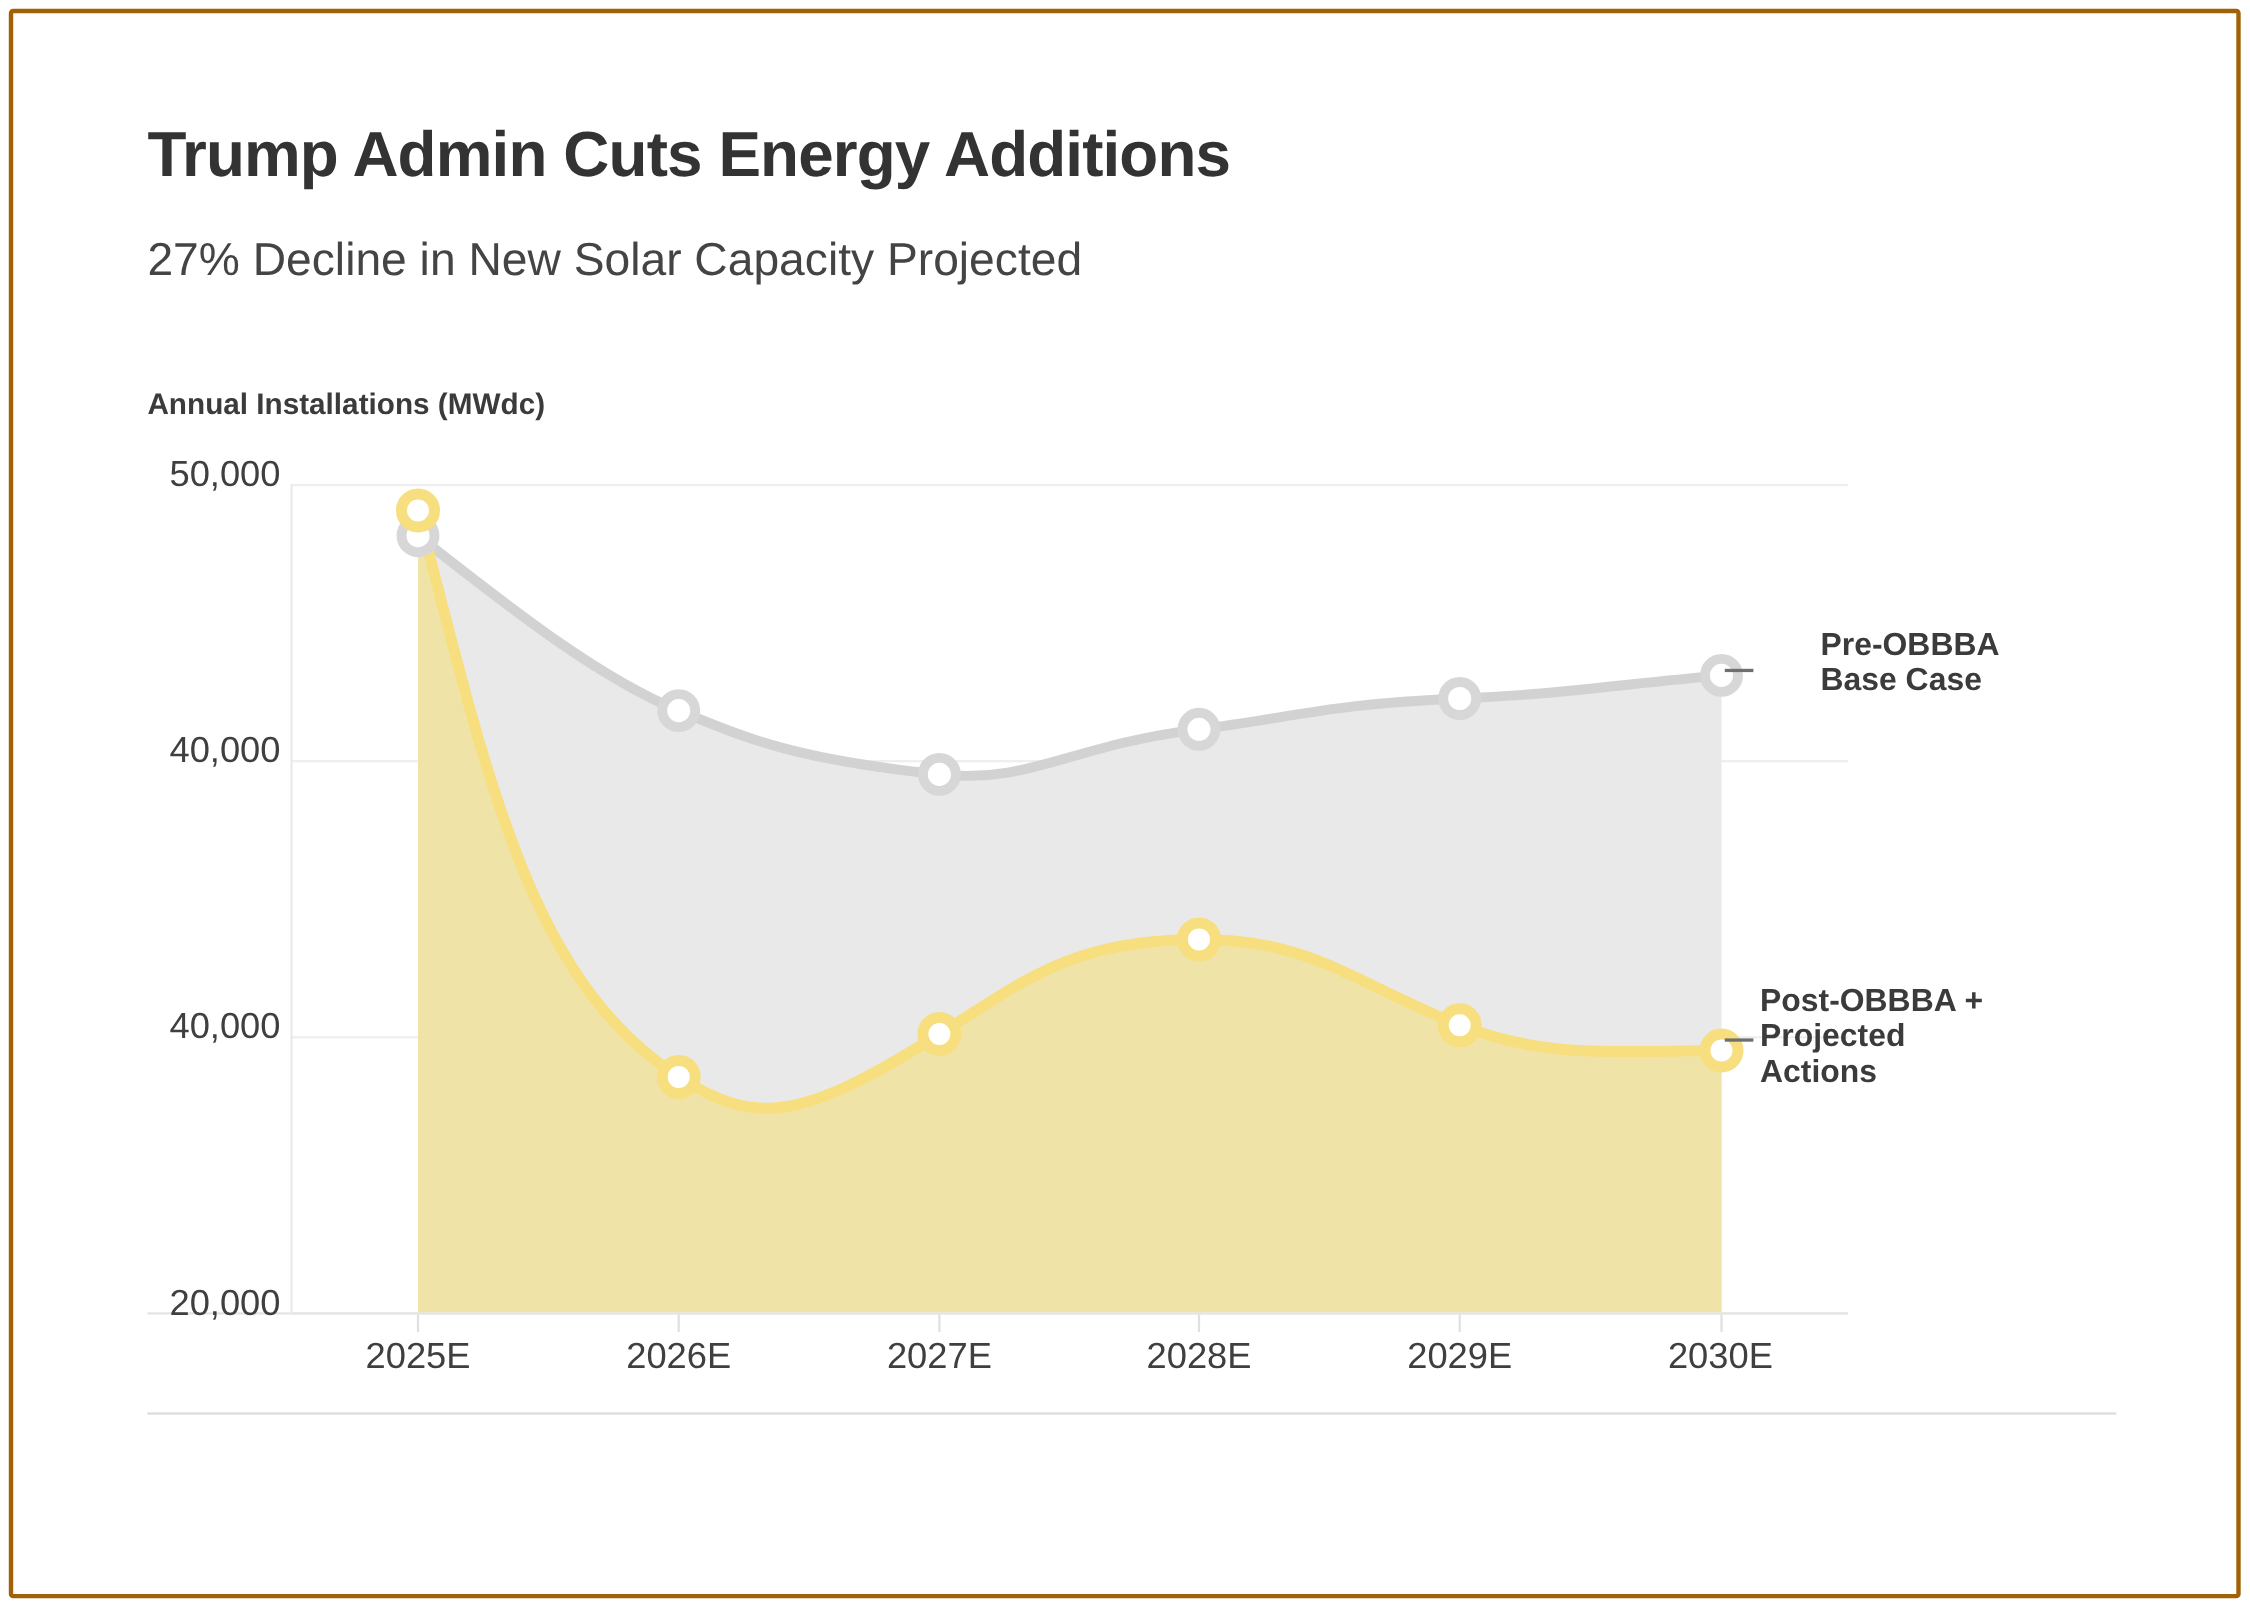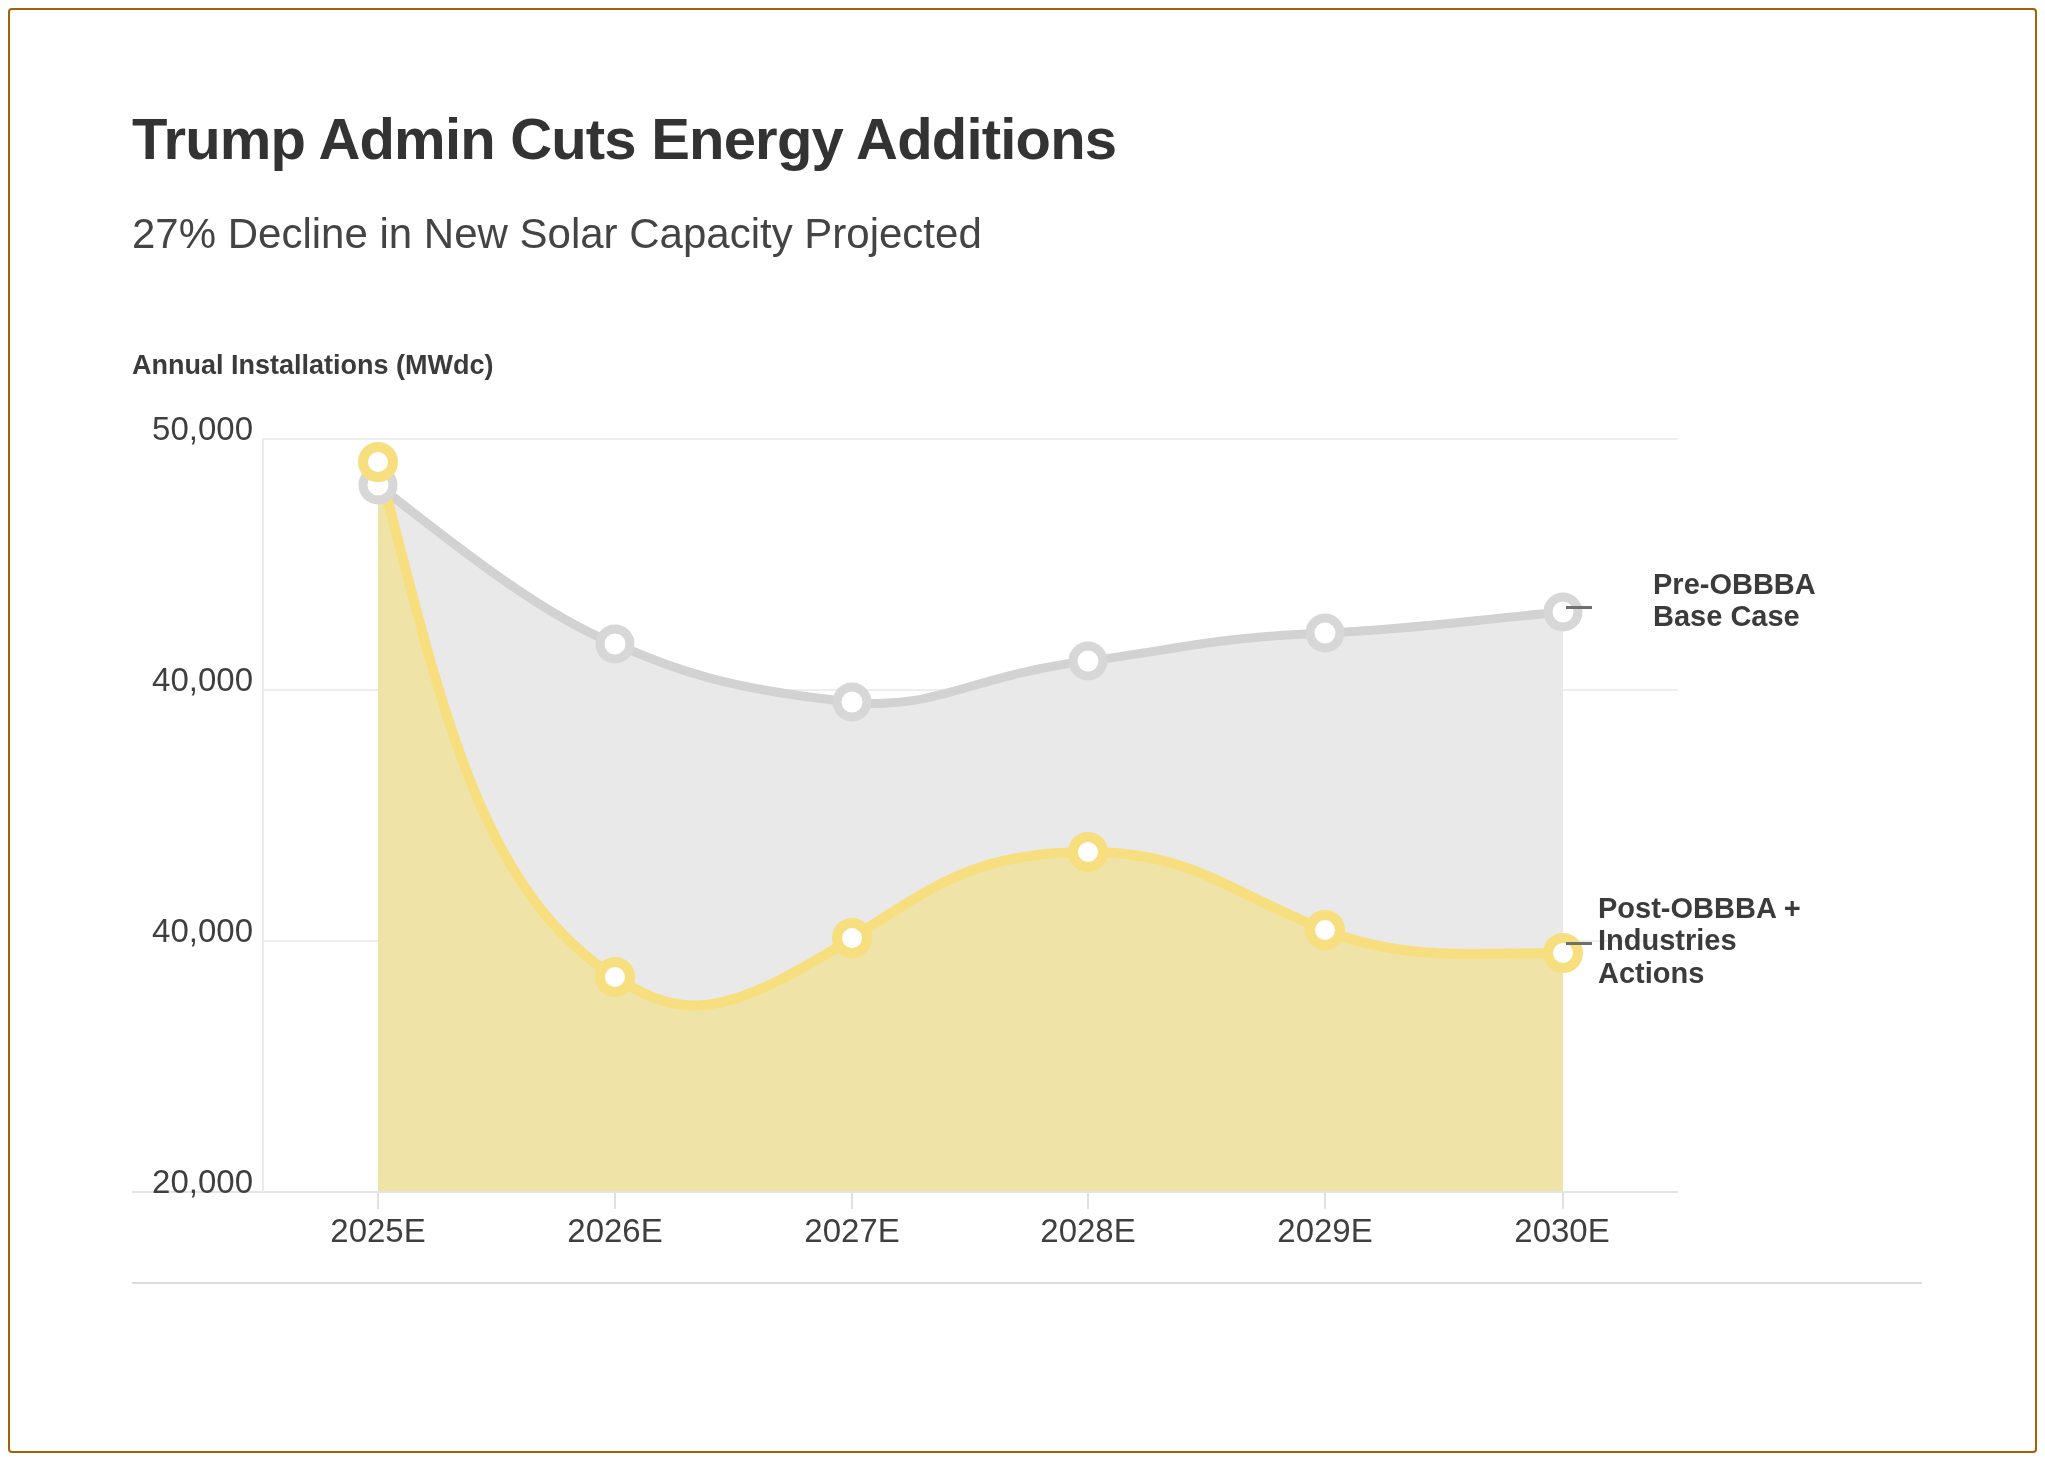--- a/index.html
+++ b/index.html
@@ -12,21 +12,21 @@
     position: relative;
     width: 2045px; height: 1461px;
     background: #ffffff;
     overflow: hidden;
   }
   #card {
     position: absolute;
     left: 8px; top: 8px;
     width: 2029px; height: 1445px;
     background: #ffffff;
-    border: 2px solid #a16207;
+    border: 4px solid #a16207;
     border-radius: 4px;
   }
 
   
   #title {
     position: absolute;
     left: 122px; top: 95px;
     font-size: 58px;
     font-weight: 700;
     letter-spacing: -0.8px;
@@ -260,21 +260,21 @@
       <div class="xlabel" style="left:978px">2028E</div>
       <div class="xlabel" style="left:1215px">2029E</div>
       <div class="xlabel" style="left:1452px">2030E</div>
 
       <div class="leader" id="leader-pre"></div>
       <div class="series-label" id="label-pre">Pre-OBBBA
 Base Case</div>
 
       <div class="leader" id="leader-post"></div>
       <div class="series-label" id="label-post">Post-OBBBA +
-Industries
+Projected
 Actions</div>
     </div>
 
     <div id="footer-rule"></div>
 
 
   </div>
 </div>
 
 </body></html>

